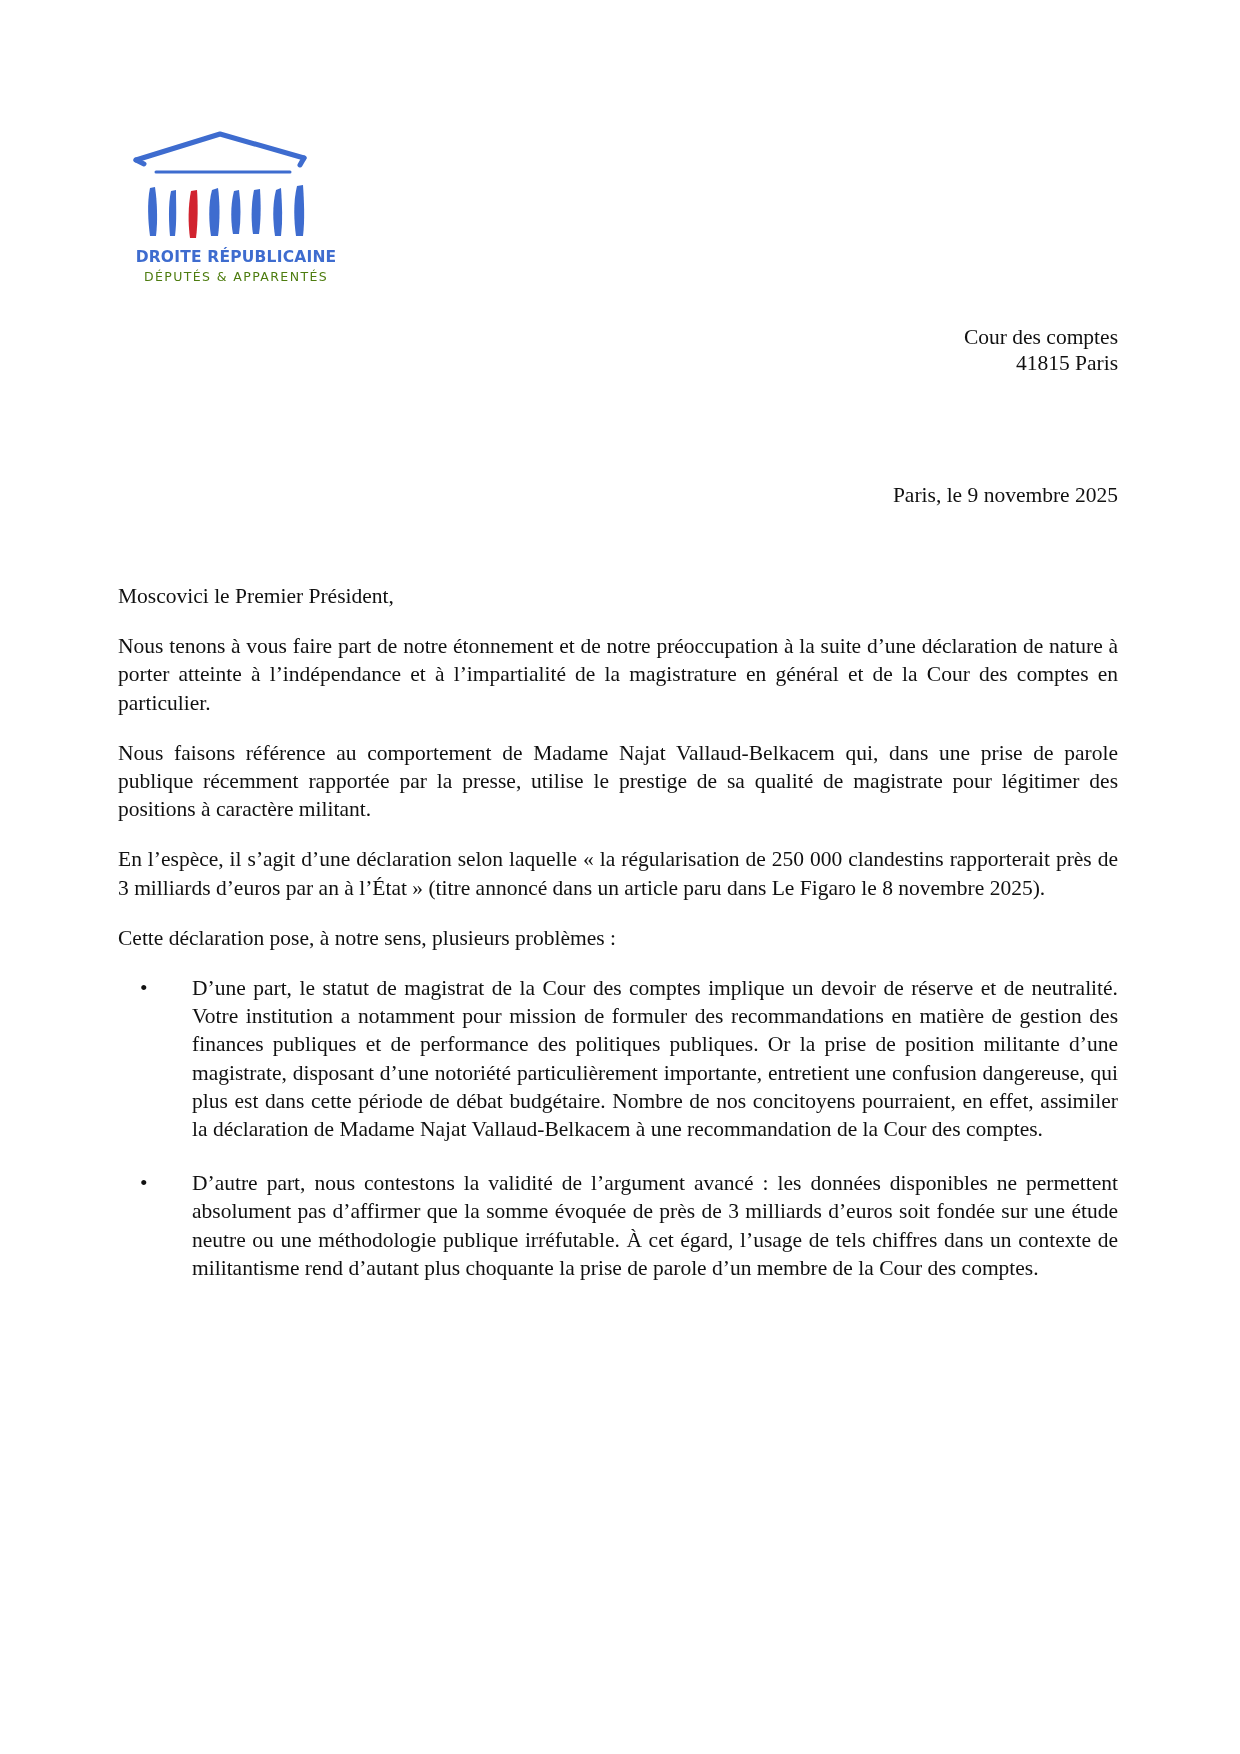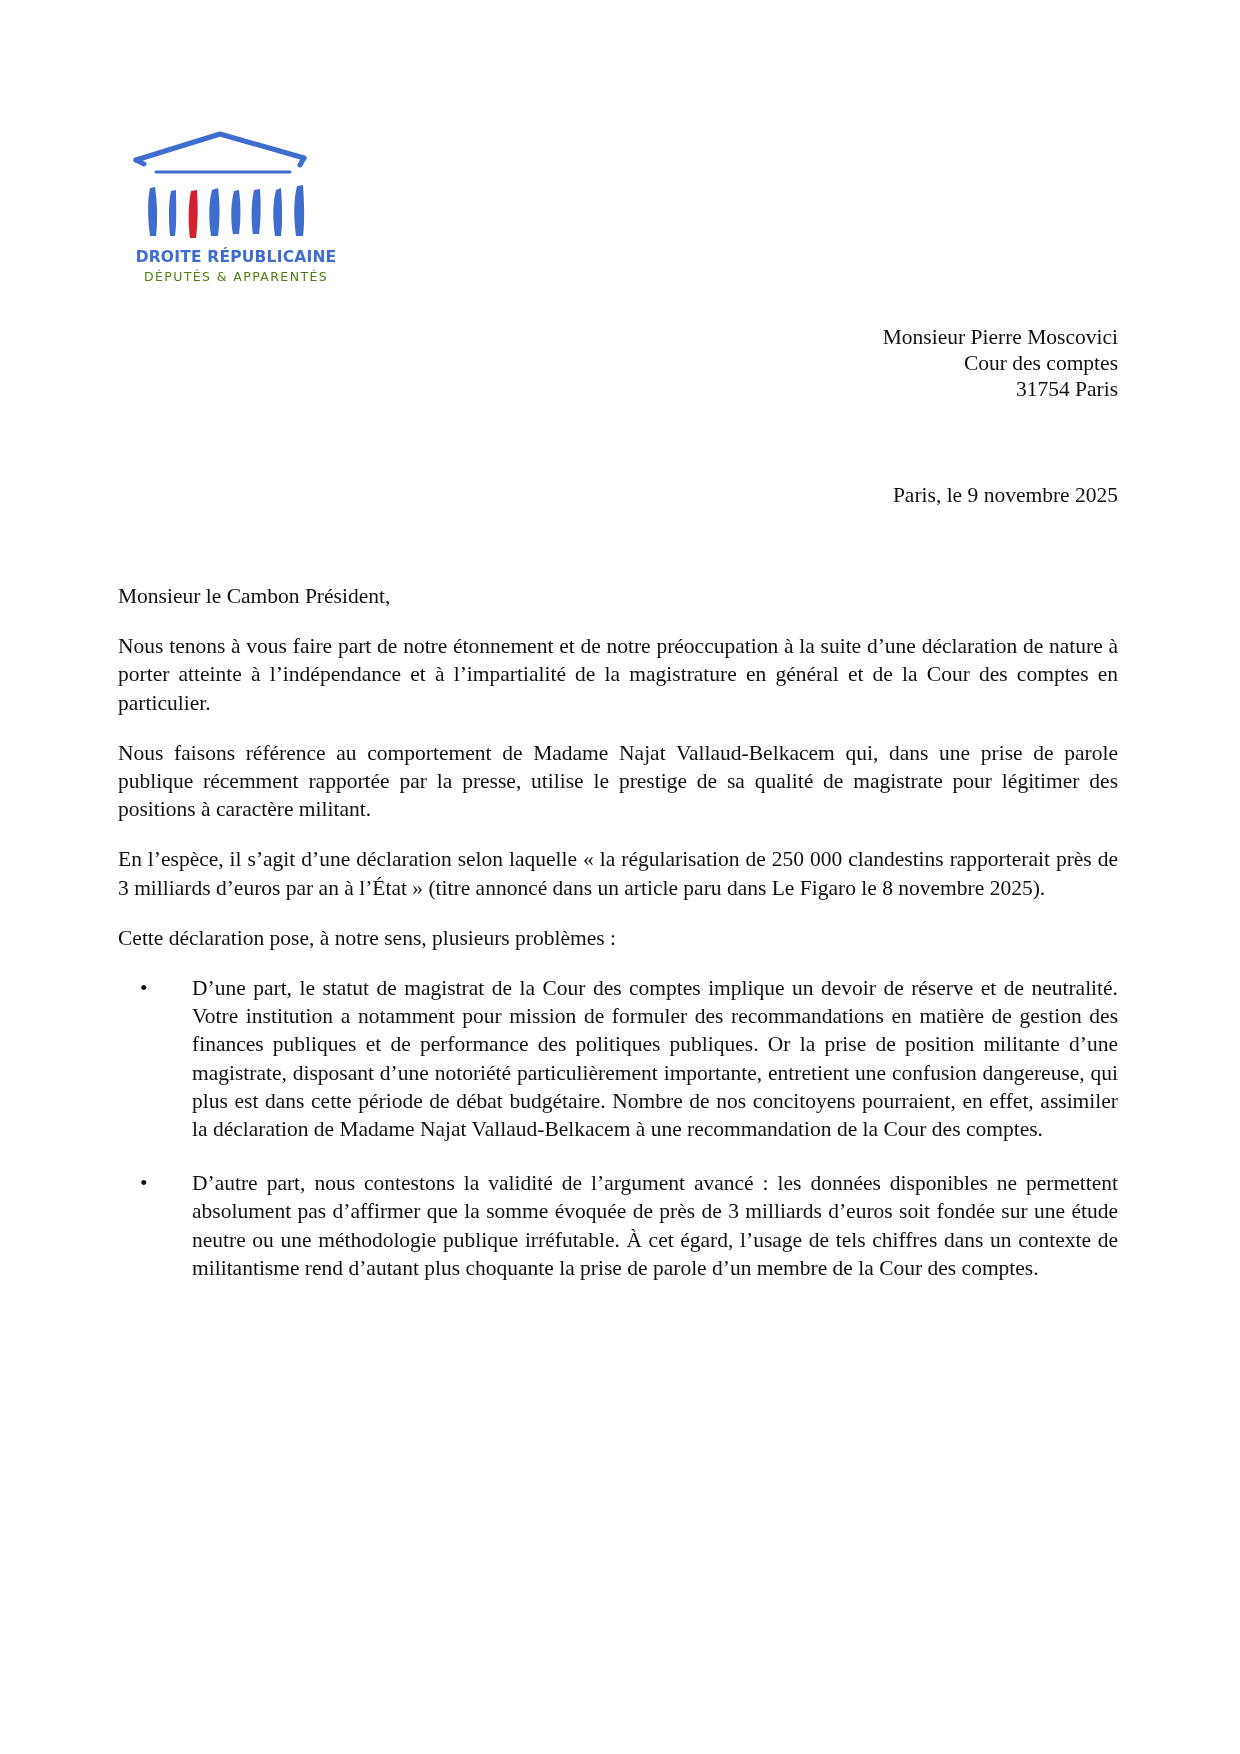--- a/index.html
+++ b/index.html
@@ -110,29 +110,28 @@
     <path d="M104,61 C100,76 101,94 103,104 L109,104 C111,90 111,74 109,60 Z" fill="#3e6ccf"></path>
     <path d="M124,60 C121,74 121,92 123,104 L129,104 C131,90 131,74 130,59 Z" fill="#3e6ccf"></path>
     <path d="M146,60 C142,76 143,92 145,106 L151,106 C153,90 152,74 151,58 Z" fill="#3e6ccf"></path>
     <path d="M167,56 C163,72 164,92 166,106 L173,106 C175,90 174,70 173,55 Z" fill="#3e6ccf"></path>
   </svg>
   <div class="logo-title">DROITE RÉPUBLICAINE</div>
   <div class="logo-subtitle">DÉPUTÉS &amp; APPARENTÉS</div>
 </div>
 
 <div class="recipient">
-  <div>Monsieur Pierre Moscovici</div>
   <div>Cour des comptes</div>
-  <div>31754 Paris</div>
+  <div>41815 Paris</div>
 </div>
 
 <div class="date">Paris, le 9 novembre 2025</div>
 
 <div class="body">
-  <div class="salutation">Monsieur le Cambon Président,</div>
+  <div class="salutation">Moscovici le Premier Président,</div>
   <p>Nous tenons à vous faire part de notre étonnement et de notre préoccupation à la suite d’une déclaration de nature à porter atteinte à l’indépendance et à l’impartialité de la magistrature en général et de la Cour des comptes en particulier.</p>
   <p>Nous faisons référence au comportement de Madame Najat Vallaud-Belkacem qui, dans une prise de parole publique récemment rapportée par la presse, utilise le prestige de sa qualité de magistrate pour légitimer des positions à caractère militant.</p>
   <p>En l’espèce, il s’agit d’une déclaration selon laquelle « la régularisation de 250 000 clandestins rapporterait près de 3 milliards d’euros par an à l’État » (titre annoncé dans un article paru dans Le Figaro le 8 novembre 2025).</p>
   <p>Cette déclaration pose, à notre sens, plusieurs problèmes :</p>
   <ul class="bullets">
     <li>
       <span class="bullet-mark">•</span>
       <span>D’une part, le statut de magistrat de la Cour des comptes implique un devoir de réserve et de neutralité. Votre institution a notamment pour mission de formuler des recommandations en matière de gestion des finances publiques et de performance des politiques publiques. Or la prise de position militante d’une magistrate, disposant d’une notoriété particulièrement importante, entretient une confusion dangereuse, qui plus est dans cette période de débat budgétaire. Nombre de nos concitoyens pourraient, en effet, assimiler la déclaration de Madame Najat Vallaud-Belkacem à une recommandation de la Cour des comptes.</span>
     </li>
     <li>

